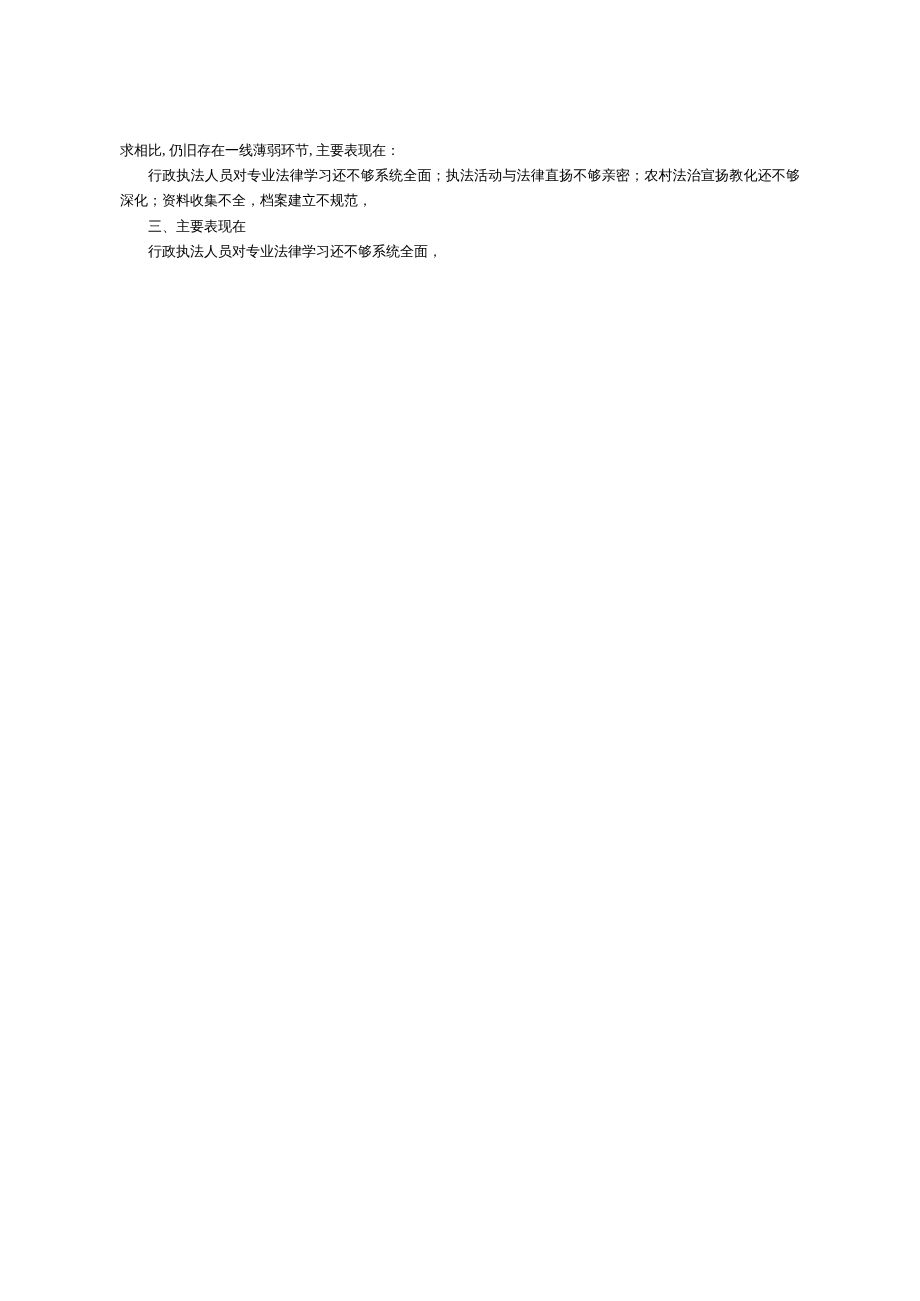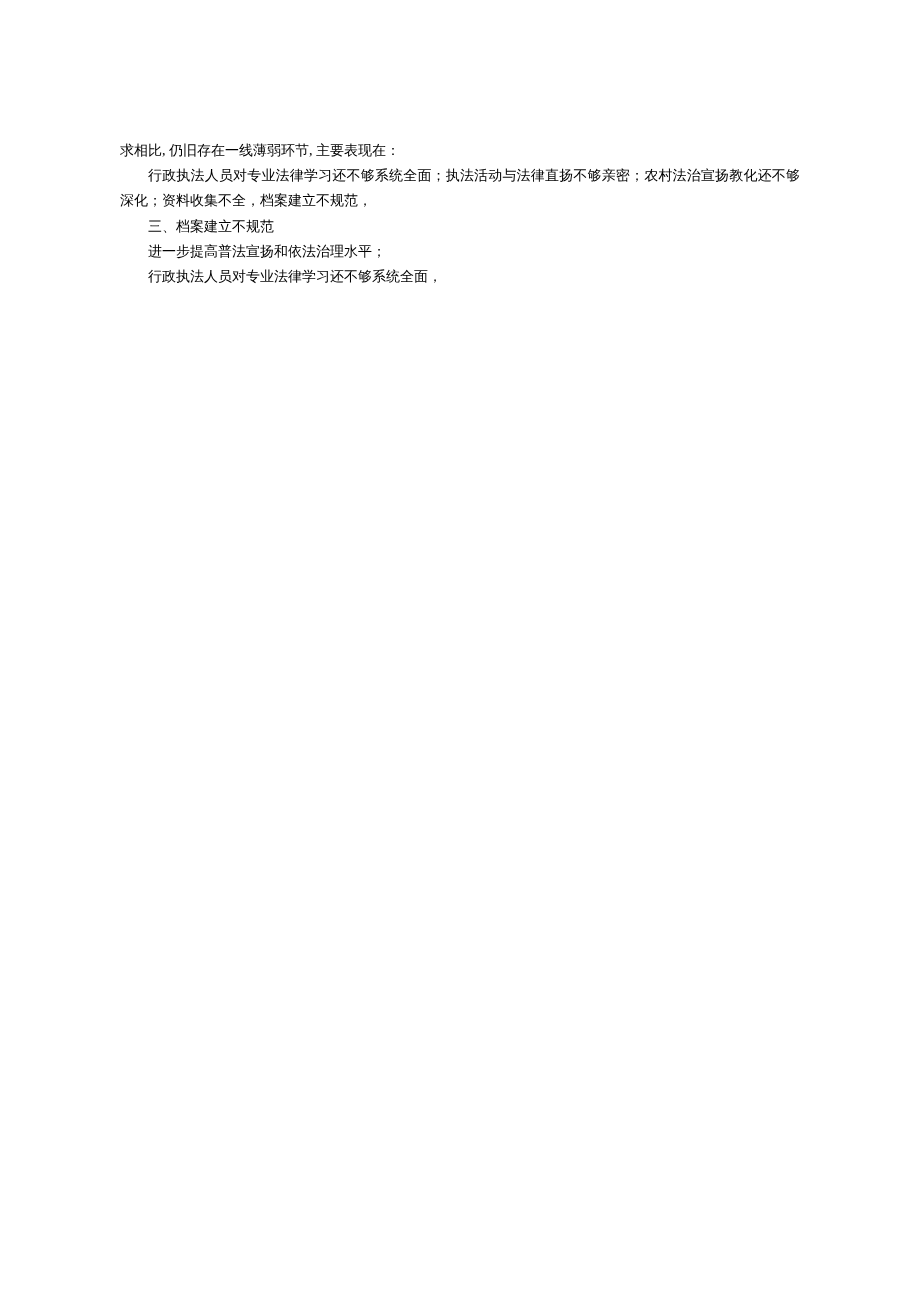--- a/index.html
+++ b/index.html
@@ -29,16 +29,15 @@
     .indented {
       text-indent: 2em;
     }
   </style>
 </head>
 <body>
 
 <div class="document">
   <p class="para first-line">求相比, 仍旧存在一线薄弱环节, 主要表现在：</p>
   <p class="para indented">行政执法人员对专业法律学习还不够系统全面；执法活动与法律直扬不够亲密；农村法治宣扬教化还不够深化；资料收集不全，档案建立不规范，</p>
-  <p class="para indented">三、档案建立不规范</p>
-  <p class="para indented">进一步提高普法宣扬和依法治理水平；</p>
+  <p class="para indented">三、主要表现在</p>
   <p class="para indented">行政执法人员对专业法律学习还不够系统全面，</p>
 </div>
 
 </body></html>

